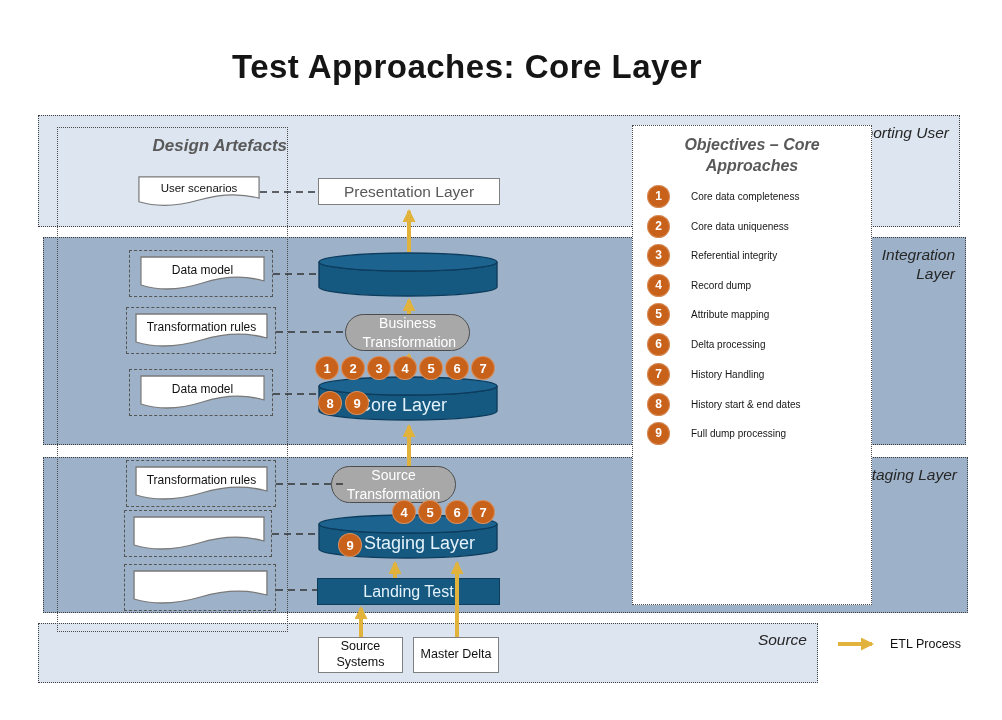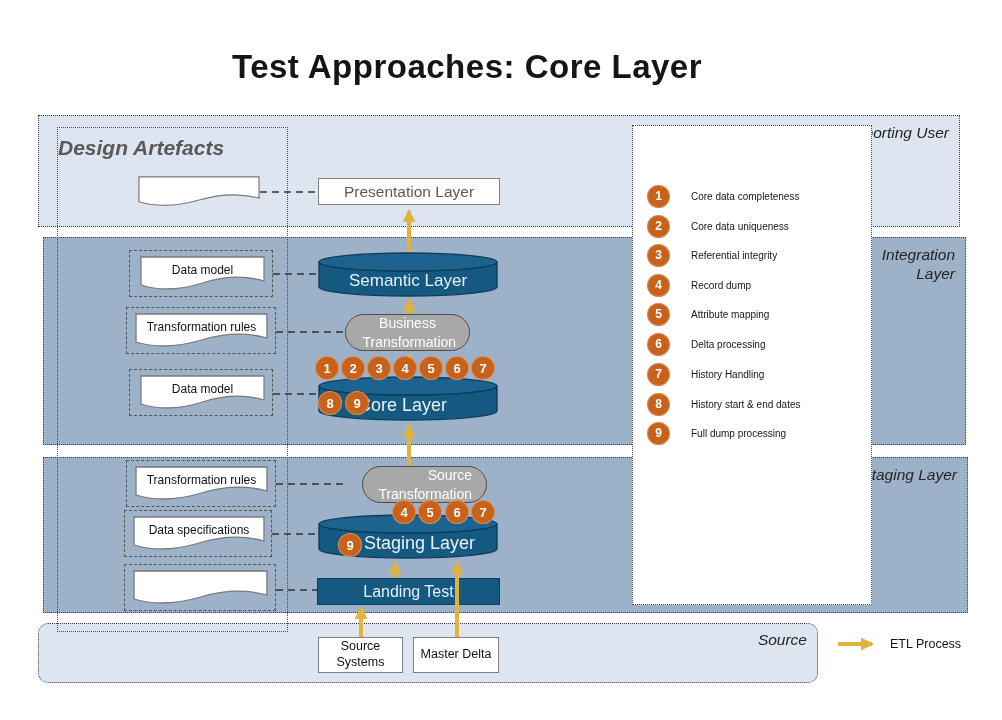--- a/index.html
+++ b/index.html
@@ -15,21 +15,21 @@
   }
   *{box-sizing:border-box;margin:0;padding:0;}
   body{width:1002px;height:720px;background:#ffffff;font-family:"Liberation Sans",sans-serif;position:relative;overflow:hidden;}
   .abs{position:absolute;}
   .title{left:0;top:48px;width:934px;text-align:center;font-size:33px;font-weight:600;color:#151515;letter-spacing:.5px;}
   .band{border:1px dotted #3f3f3f;}
   .band.light{background:var(--band-light);}
   .band.mid{background:var(--band-mid);}
   .band-label{position:absolute;top:7px;right:10px;width:110px;text-align:right;font-style:italic;font-size:15.5px;color:#262626;line-height:1.25;}
   .artefacts-box{border:1px dotted #4a4a4a;}
-  .artefacts-title{position:absolute;top:8px;left:0;width:100%;text-align:left;font-weight:bold;font-style:italic;font-size:21px;color:var(--gray-text);}
+  .artefacts-title{position:absolute;top:8px;left:0;width:100%;text-align:right;font-weight:bold;font-style:italic;font-size:17px;color:var(--gray-text);}
   .panel{background:#ffffff;border:1px dotted #4a4a4a;}
   .panel-title{position:absolute;top:9px;left:10px;right:10px;text-align:center;font-weight:bold;font-style:italic;font-size:16px;color:var(--gray-text);line-height:1.3;}
   .obj-row{position:absolute;left:14px;height:24px;display:flex;align-items:center;gap:9px;}
   .num-circle{width:23px;height:23px;border-radius:50%;background:var(--orange);color:#fff;font-size:12px;font-weight:bold;display:flex;align-items:center;justify-content:center;flex:0 0 auto;box-shadow:inset 0 0 0 1px rgba(255,255,255,.25);}
   .obj-label{font-size:10px;color:#161616;white-space:nowrap;margin-left:12px;}
   .doc{position:absolute;}
   .doc svg{position:absolute;left:0;top:0;width:100%;height:100%;}
   .doc-label{position:absolute;left:0;top:0;width:100%;height:78%;display:flex;align-items:center;justify-content:center;font-size:12px;color:#111;}
   .dashed-wrap{border:1.5px dashed #555;}
   .plain-box{background:#fff;border:1.5px solid #808080;display:flex;align-items:center;justify-content:center;text-align:center;}
@@ -51,29 +51,30 @@
 
 <div class="abs band light" style="left:38px;top:115px;width:922px;height:112px;">
   <div class="band-label">Reporting User</div>
 </div>
 <div class="abs band mid" style="left:43px;top:237px;width:923px;height:208px;">
   <div class="band-label">Integration Layer</div>
 </div>
 <div class="abs band mid" style="left:43px;top:457px;width:925px;height:156px;">
   <div class="band-label">Staging Layer</div>
 </div>
-<div class="abs band light" style="left:38px;top:623px;width:780px;height:60px;border-radius:10px;">
+<div class="abs band light" style="left:38px;top:623px;width:780px;height:60px;">
   <div class="band-label" style="top:6px;">Source</div>
 </div>
 
 <div class="abs artefacts-box" style="left:57px;top:127px;width:231px;height:505px;">
   <div class="artefacts-title">Design Artefacts</div>
 </div>
 
 <div class="abs panel" style="left:632px;top:125px;width:240px;height:480px;">
+  <div class="panel-title">Objectives – Core Approaches</div>
   <div class="obj-row" style="top:58px;">
       <div class="num-circle">1</div>
       <div class="obj-label">Core data completeness</div>
     </div>
   <div class="obj-row" style="top:88px;">
       <div class="num-circle">2</div>
       <div class="obj-label">Core data uniqueness</div>
     </div>
   <div class="obj-row" style="top:117px;">
       <div class="num-circle">3</div>
@@ -109,20 +110,21 @@
 <div class="abs dashed-wrap" style="left:126px;top:307px;width:150px;height:47px;"></div>
 <div class="abs dashed-wrap" style="left:129px;top:369px;width:144px;height:47px;"></div>
 <div class="abs dashed-wrap" style="left:126px;top:460px;width:150px;height:47px;"></div>
 <div class="abs dashed-wrap" style="left:124px;top:510px;width:148px;height:47px;"></div>
 <div class="abs dashed-wrap" style="left:124px;top:564px;width:152px;height:47px;"></div>
 
 <div class="doc" style="left:138px;top:176px;width:122px;height:32px;">
   <svg viewBox="0 0 130 36" preserveAspectRatio="none">
       <path d="M1 1 H129 V25 C108 19 88 20 65 27 C42 34 20 35 1 29 Z" fill="#ffffff" stroke="#7a7a7a" stroke-width="1.3"></path>
     </svg>
+  <div class="doc-label" style="font-size:11.5px;">User scenarios</div>
 </div>
 <div class="doc" style="left:140px;top:256px;width:125px;height:36px;">
   <svg viewBox="0 0 130 36" preserveAspectRatio="none">
       <path d="M1 1 H129 V25 C108 19 88 20 65 27 C42 34 20 35 1 29 Z" fill="#ffffff" stroke="#7a7a7a" stroke-width="1.3"></path>
     </svg>
   <div class="doc-label">Data model</div>
 </div>
 <div class="doc" style="left:135px;top:313px;width:133px;height:36px;">
   <svg viewBox="0 0 130 36" preserveAspectRatio="none">
       <path d="M1 1 H129 V25 C108 19 88 20 65 27 C42 34 20 35 1 29 Z" fill="#ffffff" stroke="#7a7a7a" stroke-width="1.3"></path>
@@ -138,51 +140,49 @@
 <div class="doc" style="left:135px;top:466px;width:133px;height:36px;">
   <svg viewBox="0 0 130 36" preserveAspectRatio="none">
       <path d="M1 1 H129 V25 C108 19 88 20 65 27 C42 34 20 35 1 29 Z" fill="#ffffff" stroke="#7a7a7a" stroke-width="1.3"></path>
     </svg>
   <div class="doc-label">Transformation rules</div>
 </div>
 <div class="doc" style="left:133px;top:516px;width:132px;height:36px;">
   <svg viewBox="0 0 130 36" preserveAspectRatio="none">
       <path d="M1 1 H129 V25 C108 19 88 20 65 27 C42 34 20 35 1 29 Z" fill="#ffffff" stroke="#7a7a7a" stroke-width="1.3"></path>
     </svg>
-  <div class="doc-label">Data specifications</div>
 </div>
 <div class="doc" style="left:133px;top:570px;width:135px;height:36px;">
   <svg viewBox="0 0 130 36" preserveAspectRatio="none">
       <path d="M1 1 H129 V25 C108 19 88 20 65 27 C42 34 20 35 1 29 Z" fill="#ffffff" stroke="#7a7a7a" stroke-width="1.3"></path>
     </svg>
 </div>
 
 <div class="abs plain-box gray-text" style="left:318px;top:178px;width:182px;height:27px;">Presentation Layer</div>
 
 <div class="cyl" style="left:318px;top:252px;width:180px;height:46px;">
   <svg viewBox="0 0 180 46" preserveAspectRatio="none">
     <path d="M1 10 V35 A89 9 0 0 0 179 35 V10 A89 9 0 0 1 1 10 Z" fill="var(--dark-blue)" stroke="var(--dark-blue-stroke)" stroke-width="1.4"></path>
     <ellipse cx="90" cy="10" rx="89" ry="9" fill="var(--dark-blue-top)" stroke="var(--dark-blue-stroke)" stroke-width="1.4"></ellipse>
   </svg>
-  <div class="cyl-label" style="font-size:17px;">Semantic Layer</div>
 </div>
 
 <div class="abs stadium" style="left:345px;top:314px;width:125px;height:37px;">
   <span style="display:block;width:90px;">Business Transformation</span>
 </div>
 
 <div class="cyl" style="left:318px;top:376px;width:180px;height:46px;">
   <svg viewBox="0 0 180 46" preserveAspectRatio="none">
     <path d="M1 10 V35 A89 9 0 0 0 179 35 V10 A89 9 0 0 1 1 10 Z" fill="var(--dark-blue)" stroke="var(--dark-blue-stroke)" stroke-width="1.4"></path>
     <ellipse cx="90" cy="10" rx="89" ry="9" fill="var(--dark-blue-top)" stroke="var(--dark-blue-stroke)" stroke-width="1.4"></ellipse>
   </svg>
   <div class="cyl-label" style="padding-left:40px;justify-content:flex-start;">Core Layer</div>
 </div>
 
-<div class="abs stadium" style="left:362px;top:466px;width:125px;height:37px;text-align:right;">
+<div class="abs stadium" style="left:331px;top:466px;width:125px;height:37px;">
   <span style="display:block;width:95px;">Source Transformation</span>
 </div>
 
 <div class="cyl" style="left:318px;top:514px;width:180px;height:46px;">
   <svg viewBox="0 0 180 46" preserveAspectRatio="none">
     <path d="M1 10 V35 A89 9 0 0 0 179 35 V10 A89 9 0 0 1 1 10 Z" fill="var(--dark-blue)" stroke="var(--dark-blue-stroke)" stroke-width="1.4"></path>
     <ellipse cx="90" cy="10" rx="89" ry="9" fill="var(--dark-blue-top)" stroke="var(--dark-blue-stroke)" stroke-width="1.4"></ellipse>
   </svg>
   <div class="cyl-label" style="padding-left:46px;justify-content:flex-start;">Staging Layer</div>
 </div>

